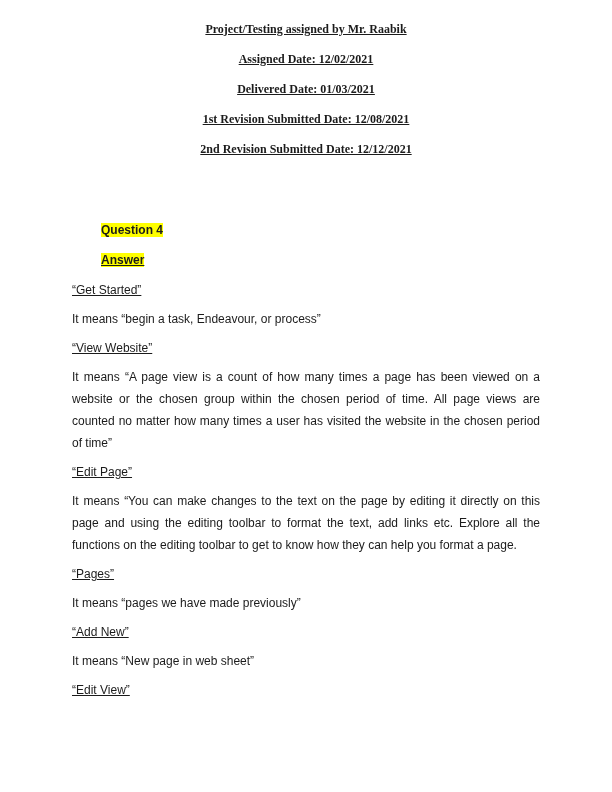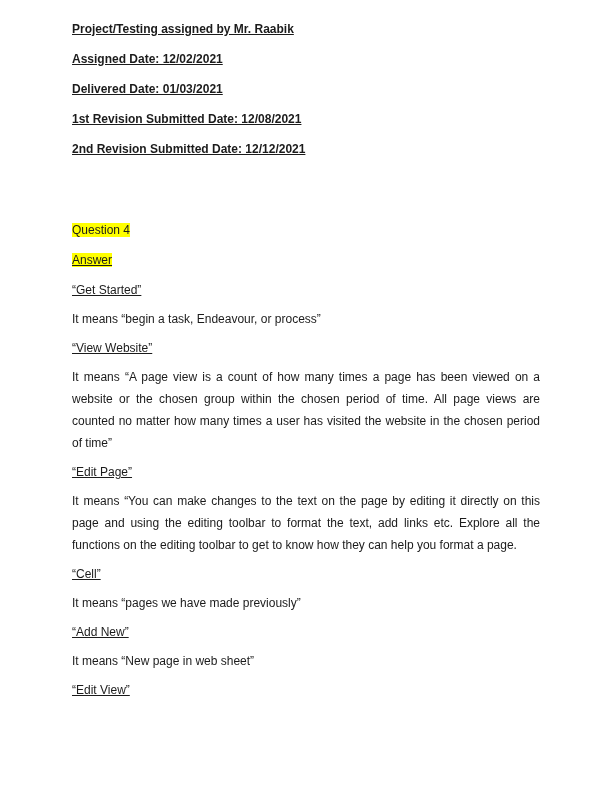--- a/index.html
+++ b/index.html
@@ -11,24 +11,24 @@
     color: #1b1b1b;
   }
   .page {
     width: 612px;
     height: 792px;
     padding: 19px 72px 0 72px;
     background: #ffffff;
     overflow: hidden;
   }
   p { font-size: 12px; line-height: 21px; }
-  .h-line { text-align: left; font-weight: 700; margin-bottom: 9px; }
+  .h-line { text-align: center; font-weight: 700; margin-bottom: 9px; font-family: Liberation Serif, serif; }
   .u { text-decoration: underline; }
   .question-block { margin-top: 60px; }
-  .q-line { font-weight: 400; margin-bottom: 9px; }
+  .q-line { font-weight: 700; margin-bottom: 9px; margin-left: 29px; }
   .hl { background: #ffff00; }
   .term { font-weight: 400; margin-bottom: 7px; }
   .def { text-align: justify; line-height: 22px; margin-bottom: 8px; }
   .lead { font-weight: 400; }
 </style>
 </head>
 <body>
 
 <div class="page">
 
@@ -56,21 +56,21 @@
       <p class="term"><span class="u">“View Website”</span></p>
       <p class="def"><span class="lead">It means </span><span>“A page view is a count of how many times a page has been viewed on a website or the chosen group within the chosen period of time. All page views are counted no matter how many times a user has visited the website in the chosen period of time”</span></p>
     </div>
 
     <div class="item">
       <p class="term"><span class="u">“Edit Page”</span></p>
       <p class="def"><span class="lead">It means </span><span>“You can make changes to the text on the page by editing it directly on this page and using the editing toolbar to format the text, add links etc. Explore all the functions on the editing toolbar to get to know how they can help you format a page.</span></p>
     </div>
 
     <div class="item">
-      <p class="term"><span class="u">“Cell”</span></p>
+      <p class="term"><span class="u">“Pages”</span></p>
       <p class="def"><span class="lead">It means </span><span>“pages we have made previously”</span></p>
     </div>
 
     <div class="item">
       <p class="term"><span class="u">“Add New”</span></p>
       <p class="def"><span class="lead">It means </span><span>“New page in web sheet”</span></p>
     </div>
 
     <div class="item">
       <p class="term"><span class="u">“Edit View”</span></p>

